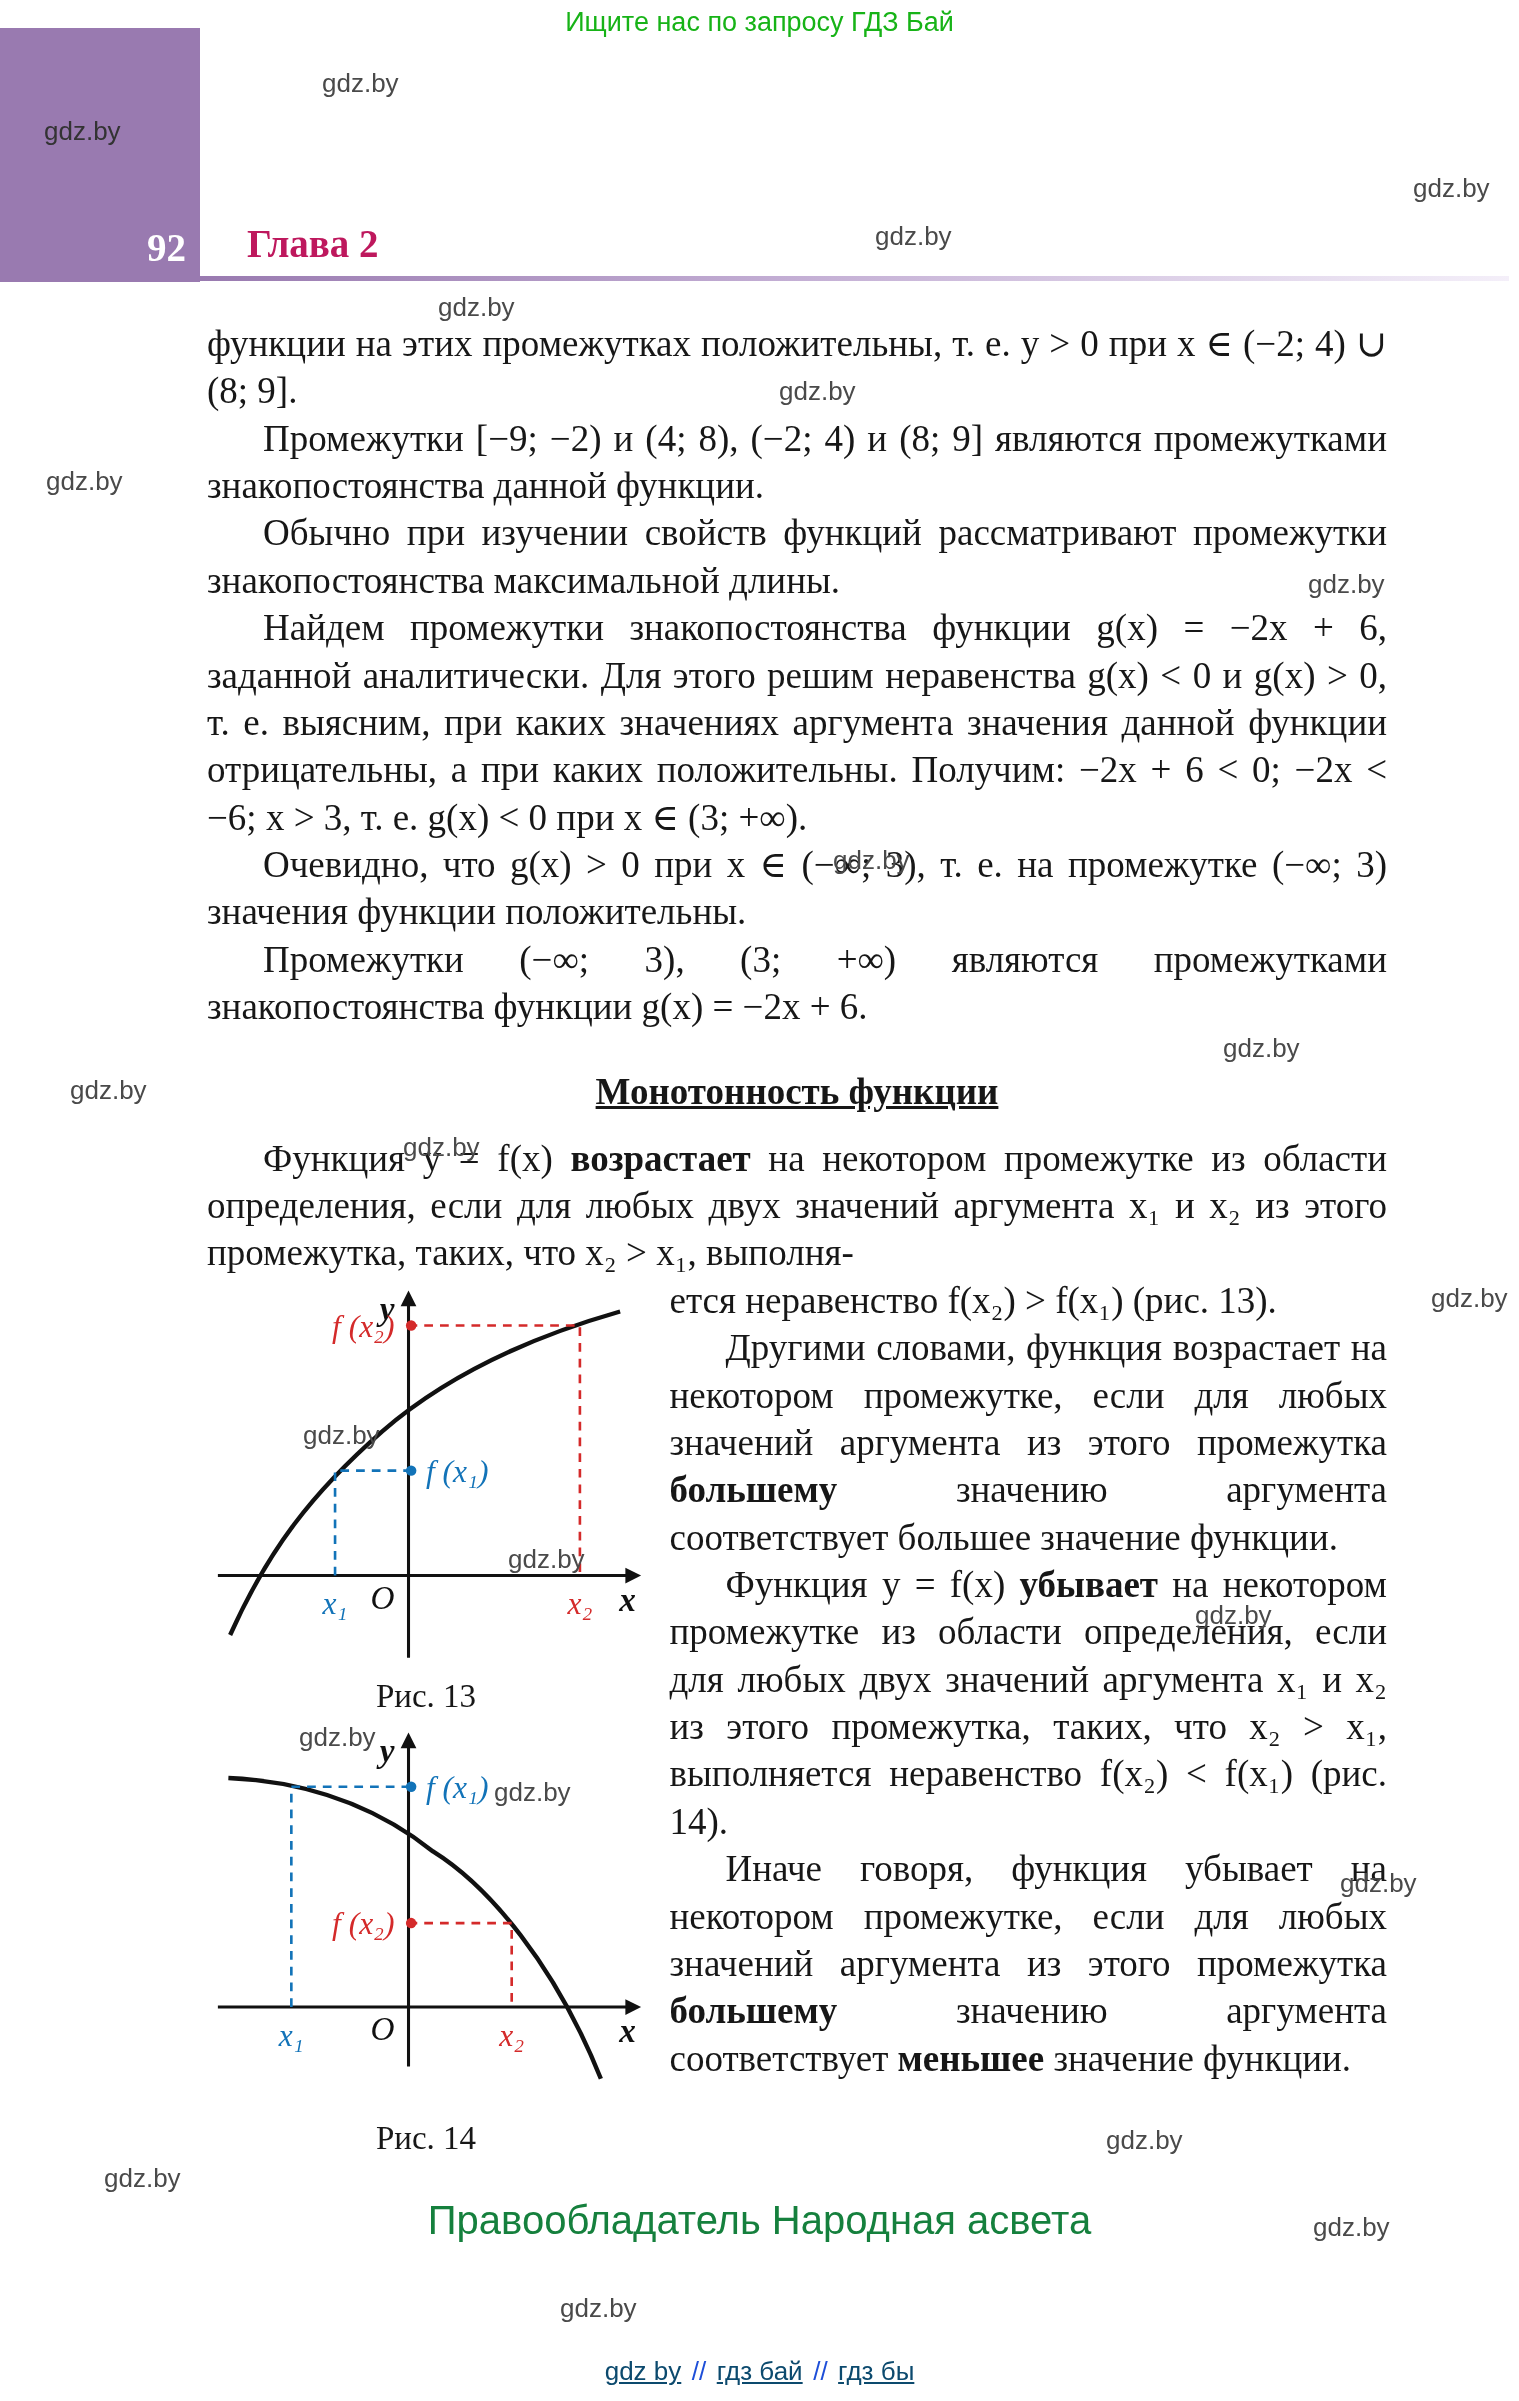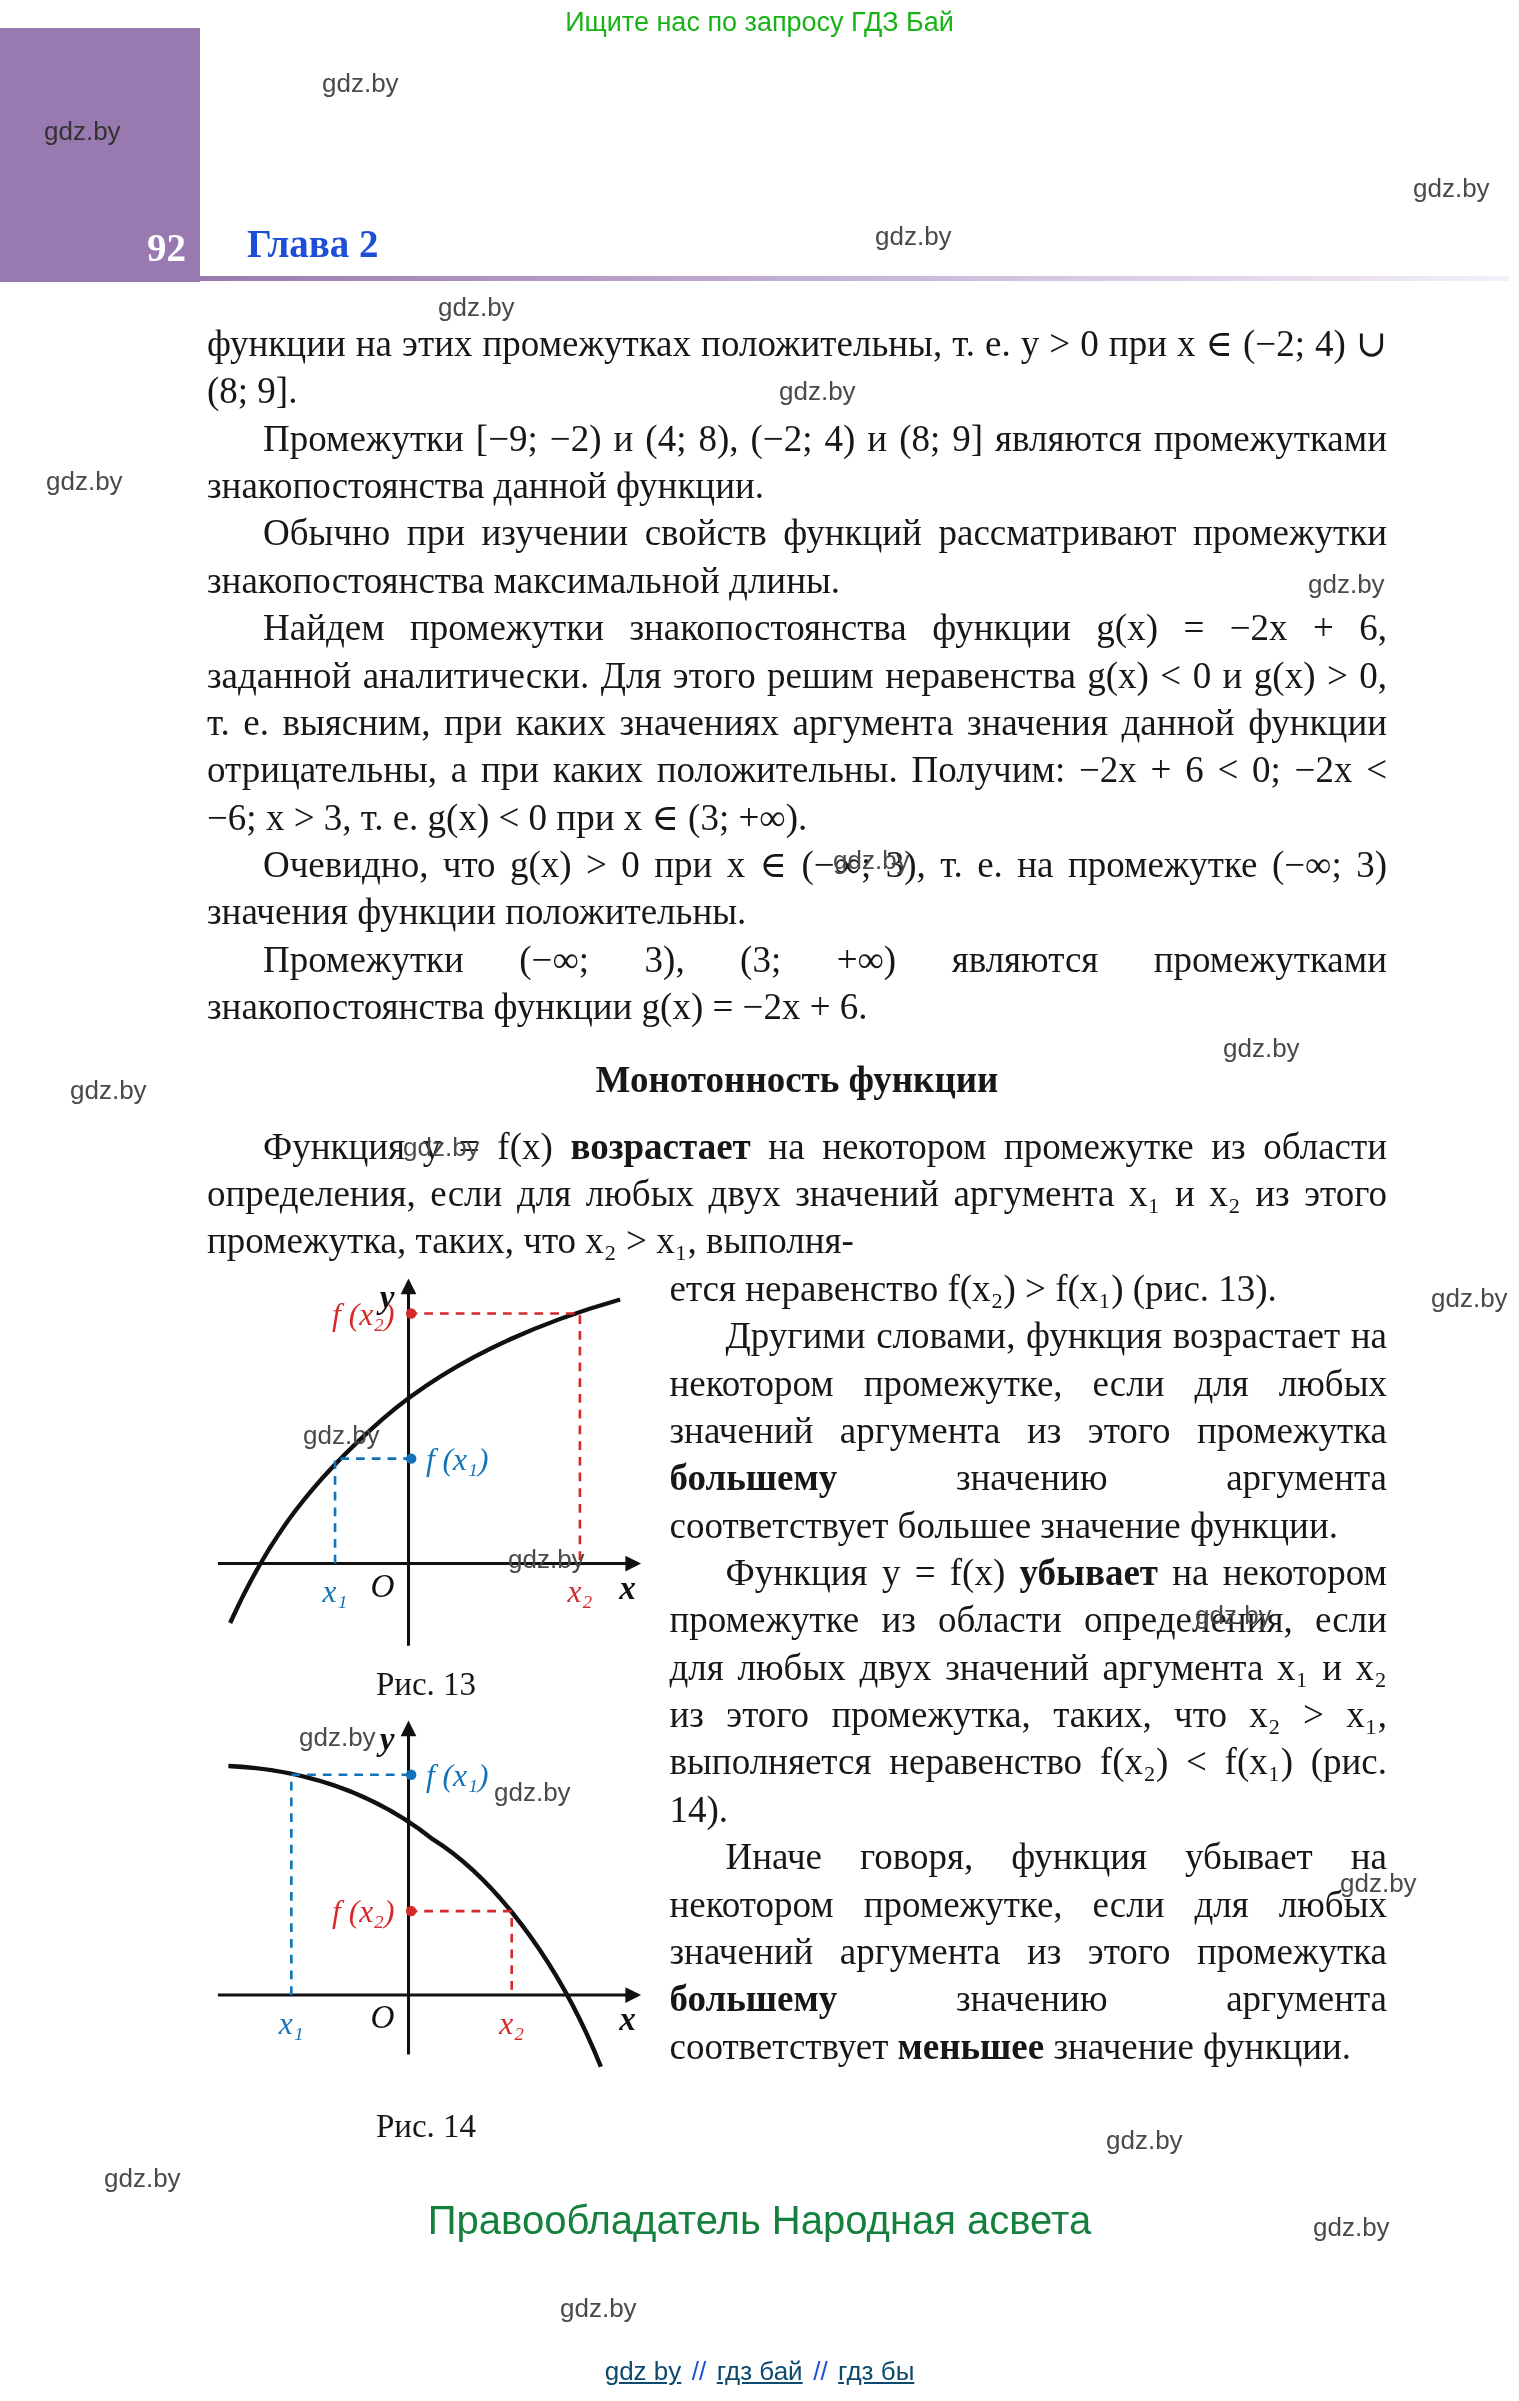--- a/index.html
+++ b/index.html
@@ -12,32 +12,32 @@
     font-size:26px; color:#4a4a4a; white-space:nowrap; z-index:5;
   }
   .banner {
     position:absolute; top:7px; left:0; width:100%; text-align:center;
     font-family:"Liberation Sans","DejaVu Sans",sans-serif; font-size:27px; color:#17b317;
   }
   .purple-block { position:absolute; top:28px; left:0; width:200px; height:254px; background:#997ab0; }
   .page-num {
     position:absolute; right:14px; bottom:12.3px; font-size:39px; font-weight:bold; color:#ffffff;
   }
-  .chapter { position:absolute; top:221px; left:247px; font-size:39px; font-weight:bold; color:#1d4ed8; }
+  .chapter { position:absolute; top:221px; left:247px; font-size:39px; font-weight:bold; color:#be185d; }
   .header-rule {
     position:absolute; top:276px; left:200px; width:1309px; height:5.3px;
     background:linear-gradient(to right,#997ab0 0%,#c3aed4 45%,#f4eff9 100%);
   }
   .content {
     position:absolute; top:320px; left:207px; width:1180px;
     font-size:37px; line-height:1.28; text-align:justify;
   }
   .content p { margin:0; }
   .content p.ind { text-indent:56px; }
-  .mono-heading { font-size:37px; font-weight:bold; text-align:center; margin:26px 0 19px 0; }
+  .mono-heading { font-size:37px; font-weight:bold; text-align:center; margin:38px 0 19px 0;text-decoration:underline; }
   .wrapzone::after { content:""; display:block; clear:both; }
   .figs { float:left; width:438px; margin:10.5px 24.5px 0 0; }
   .figcap { text-align:center; font-size:33px; margin:0 0 12.3px 0; }
   svg text { font-family:"Liberation Serif","DejaVu Serif",serif; }
   .footer-pub {
     position:absolute; top:2198px; left:0; width:100%; text-align:center;
     font-family:"Liberation Sans","DejaVu Sans",sans-serif; font-size:40px; color:#15803d;
   }
   .footer-links {
     position:absolute; top:2356px; left:0; width:100%; text-align:center;

